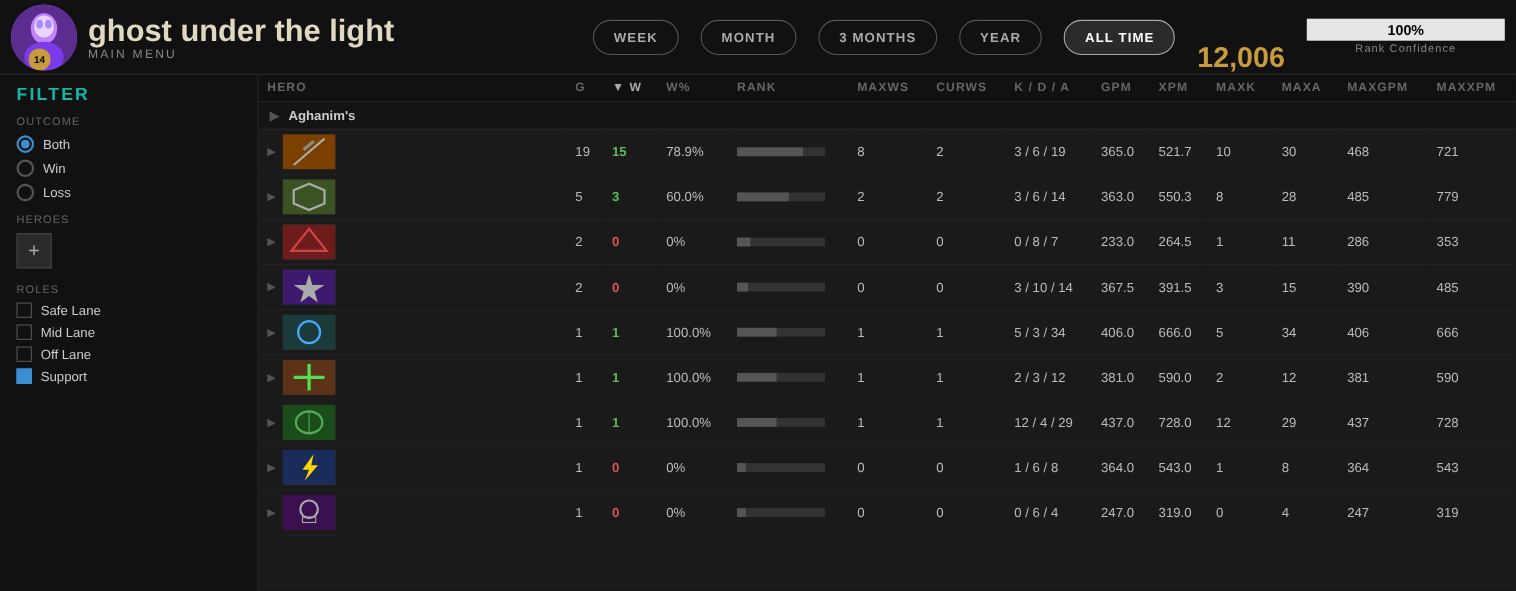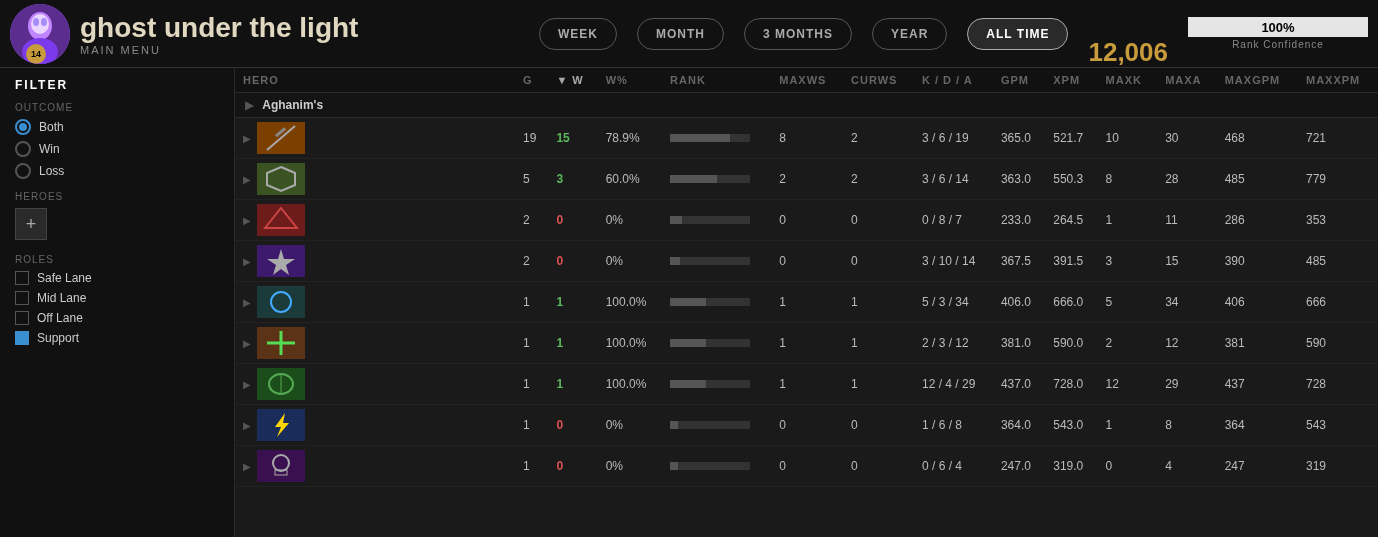--- a/index.html
+++ b/index.html
@@ -116,22 +116,22 @@
 
     
     .sidebar {
       width: 235px;
       background: #111;
       border-right: 1px solid #2a2a2a;
       padding: 10px 15px;
       flex-shrink: 0;
     }
     .filter-title {
-      font-size: 12px;
-      color: #ffffff;
+      font-size: 16px;
+      color: #14b8a6;
       letter-spacing: 2px;
       font-weight: bold;
       margin-bottom: 10px;
     }
     .section-label {
       font-size: 10px;
       color: #666;
       letter-spacing: 1px;
       margin-bottom: 6px;
       margin-top: 8px;

